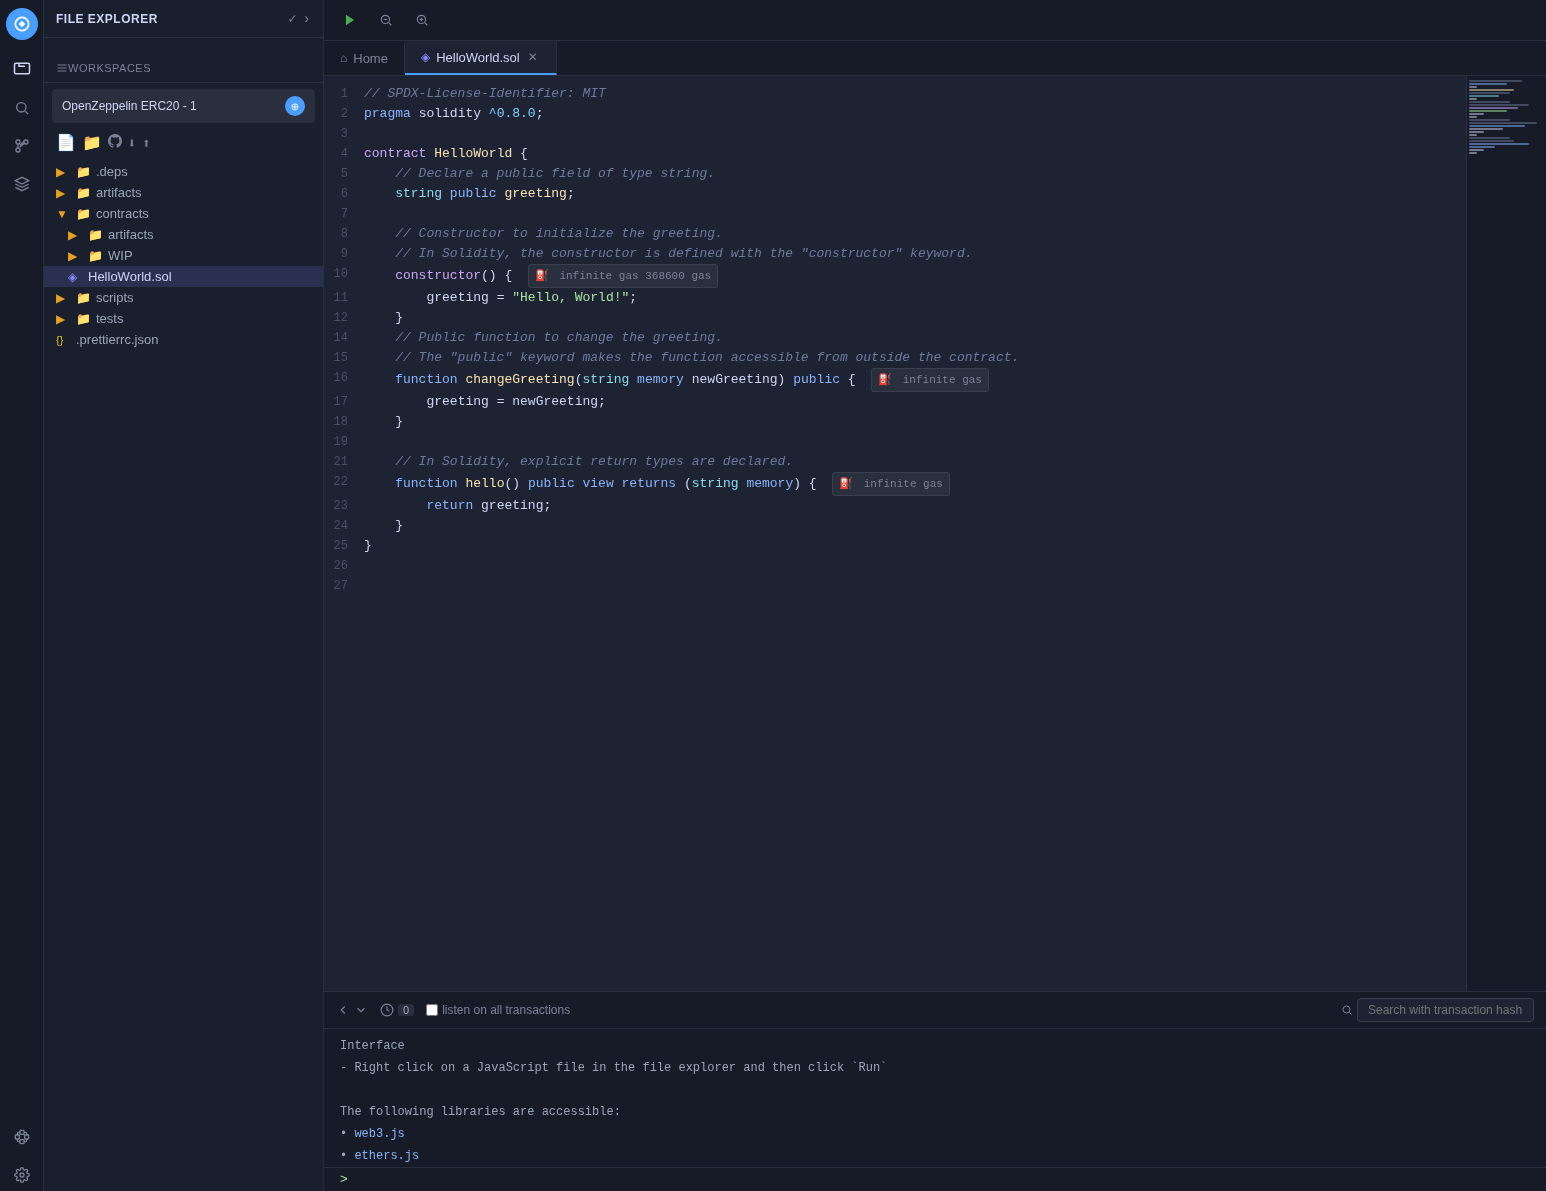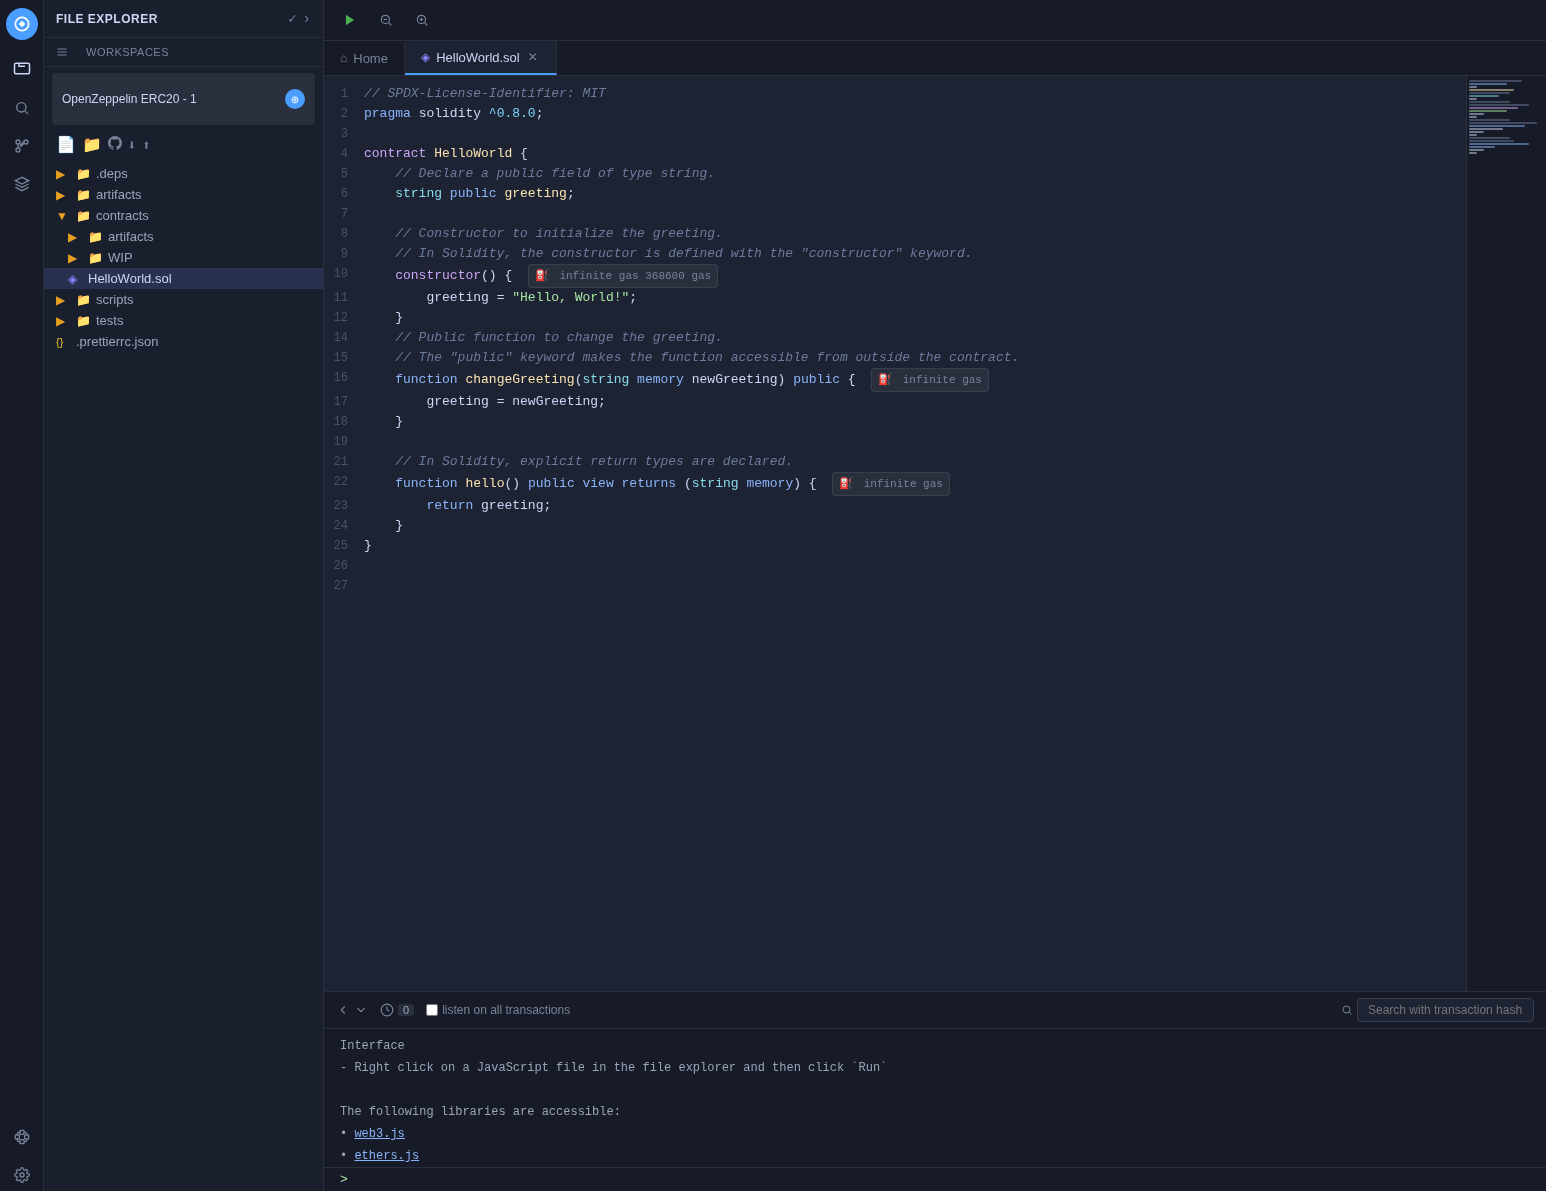--- a/index.html
+++ b/index.html
@@ -81,36 +81,37 @@
     }
     .sidebar-title-icons span {
       color: #7a8299;
       cursor: pointer;
       font-size: 14px;
     }
 
     .workspaces-bar {
       display: flex;
       align-items: center;
-      gap: 18px;
+      gap: 0;
       padding: 8px 12px;
       border-bottom: 1px solid #2a2f3e;
       font-family: -apple-system, sans-serif;
       font-size: 11px;
       color: #7a8299;
       text-transform: uppercase;
       letter-spacing: 0.5px;
+      margin-top: 16px;
     }
     .workspaces-bar span { cursor: pointer; }
 
     .workspace-selector {
       display: flex;
       align-items: center;
       justify-content: space-between;
-      padding: 16px 10px;
+      padding: 7px 10px;
       margin: 6px 8px;
       background: #2a2f3e;
       border-radius: 4px;
       cursor: pointer;
       font-family: -apple-system, sans-serif;
       font-size: 12px;
       text-align: right;
     }
     .workspace-selector span { color: #cdd6f4; }
     .workspace-selector .ws-icon {
@@ -358,21 +359,21 @@
       overflow-y: auto;
       padding: 8px 16px;
       font-family: 'Courier New', monospace;
       font-size: 12px;
       color: #9aa5b8;
     }
     .console-output::-webkit-scrollbar { width: 4px; }
     .console-output::-webkit-scrollbar-thumb { background: #3a3f4e; }
 
     .console-line { margin-bottom: 4px; line-height: 1.5; }
-    .console-link { color: #89b4fa; text-decoration: underline; cursor: pointer; }
+    .console-link { color: #89b4fa; cursor: pointer; }
     .console-prompt {
       display: flex;
       align-items: center;
       padding: 4px 16px;
       color: #a6e3a1;
       border-top: 1px solid #2a2f3e;
       flex-shrink: 0;
     }
     .console-caret { margin-right: 8px; color: #a6e3a1; }
   </style>

